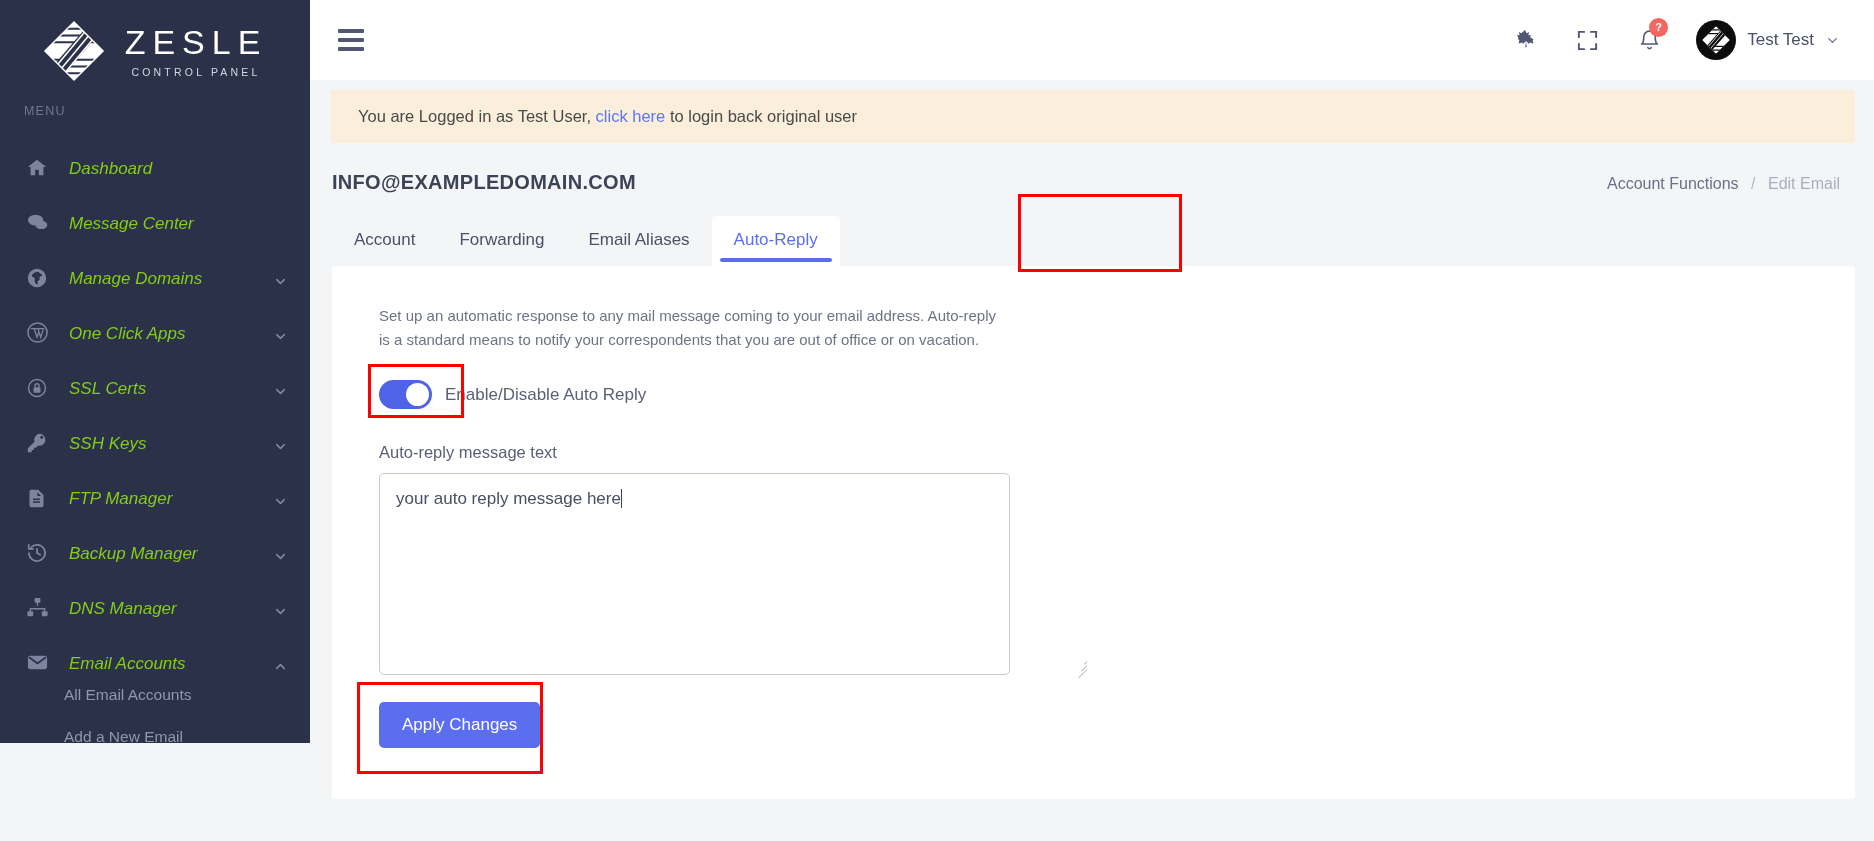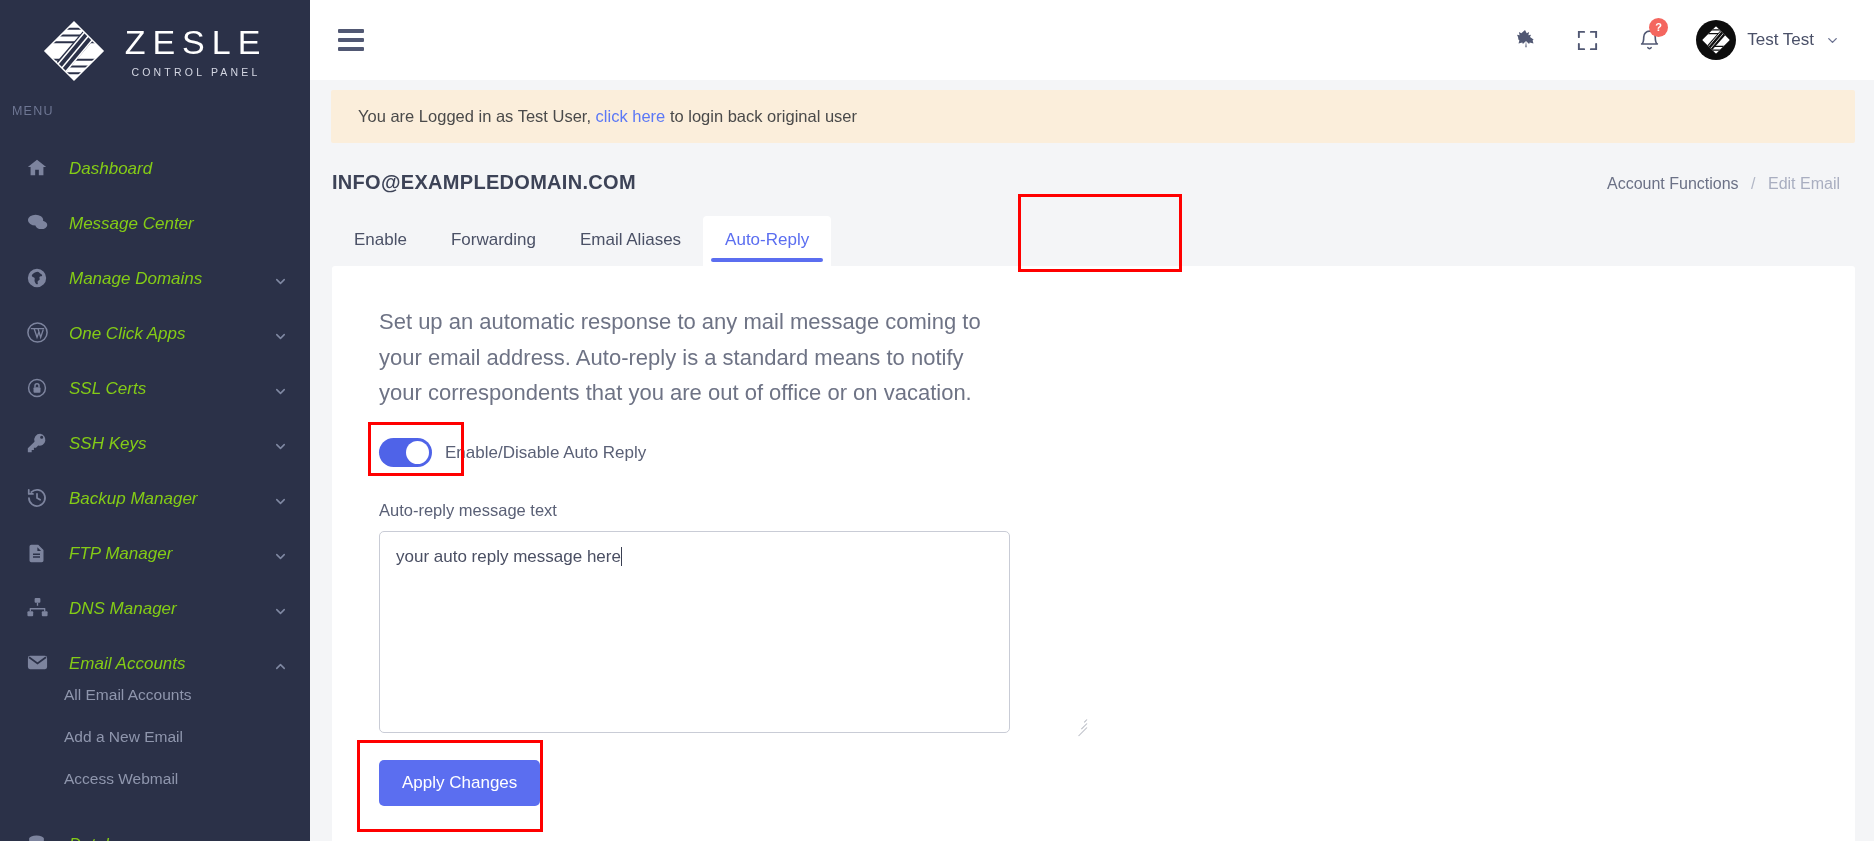--- a/index.html
+++ b/index.html
@@ -11,21 +11,21 @@
     background: #f4f5f7;
     font-family: "Liberation Sans", "DejaVu Sans", sans-serif;
   }
 
   .app { display: flex; width: 1874px; height: 841px; }
 
   
   .sidebar {
     width: 310px;
     min-width: 310px;
-    height: 841px;
+    height: 743px;
     background: #2b3148;
     overflow: hidden;
     position: relative;
   }
   .brand {
     height: 98px;
     display: flex;
     align-items: center;
     justify-content: center;
     gap: 14px;
@@ -46,21 +46,21 @@
     font-size: 10.5px;
     letter-spacing: 3.2px;
     margin-top: 7px;
     padding-left: 6px;
   }
 
   .menu-label {
     color: #6e7693;
     font-size: 12.5px;
     letter-spacing: 1.2px;
-    padding: 6px 0 6px 12px;
+    padding: 6px 0 6px 24px;
   }
 
   .nav-item {
     display: flex;
     align-items: flex-end;
     height: 55px;
     padding: 0 22px 0 26px;
     color: #84cc16;
     font-size: 17px;
     cursor: pointer;
@@ -214,21 +214,21 @@
     margin: 0 19px 0 22px;
     border-radius: 3px;
     min-height: 533px;
     padding: 38px 0 40px 0;
     position: relative;
   }
   .card-inner { padding-left: 47px; }
 
   .desc {
     color: #6e7385;
-    font-size: 22px;
+    font-size: 15px;
     line-height: 1.62;
     max-width: 625px;
     margin: 0 0 24px 0;
   }
 
   .toggle-row {
     display: flex;
     align-items: center;
     gap: 13px;
     position: relative;
@@ -438,41 +438,41 @@
       <span class="nav-text">SSH Keys</span>
       <span class="nav-caret">
         <svg width="15" height="15" viewBox="0 0 24 24" fill="none" stroke="currentColor" stroke-width="2.4" stroke-linecap="round" stroke-linejoin="round">
             <polyline points="6 9 12 15 18 9"></polyline>
           </svg>
       </span>
     </div>
 
     <div class="nav-item">
       <span class="nav-icon">
+        <svg width="21" height="21" viewBox="0 0 24 24" fill="currentColor">
+            <path d="M14 2H6a2 2 0 0 0-2 2v16a2 2 0 0 0 2 2h12a2 2 0 0 0 2-2V8l-6-6zm3.2 7H13V4.8L17.2 9zM8 12h8v1.6H8V12zm0 3.2h8v1.6H8v-1.6z"></path>
+          </svg>
+      </span>
+      <span class="nav-text">FTP Manager</span>
+      <span class="nav-caret">
+        <svg width="15" height="15" viewBox="0 0 24 24" fill="none" stroke="currentColor" stroke-width="2.4" stroke-linecap="round" stroke-linejoin="round">
+            <polyline points="6 9 12 15 18 9"></polyline>
+          </svg>
+      </span>
+    </div>
+
+    <div class="nav-item">
+      <span class="nav-icon">
         <svg width="22" height="22" viewBox="0 0 24 24" fill="none" stroke="currentColor" stroke-width="1.9" stroke-linecap="round">
             <path d="M3.2 12a8.8 8.8 0 1 0 2.6-6.3"></path>
             <polyline points="3 3 3 7.6 7.6 7.6" stroke-linejoin="round"></polyline>
             <polyline points="12 7.4 12 12 15.4 14"></polyline>
           </svg>
       </span>
       <span class="nav-text">Backup Manager</span>
-      <span class="nav-caret">
-        <svg width="15" height="15" viewBox="0 0 24 24" fill="none" stroke="currentColor" stroke-width="2.4" stroke-linecap="round" stroke-linejoin="round">
-            <polyline points="6 9 12 15 18 9"></polyline>
-          </svg>
-      </span>
-    </div>
-
-    <div class="nav-item">
-      <span class="nav-icon">
-        <svg width="21" height="21" viewBox="0 0 24 24" fill="currentColor">
-            <path d="M14 2H6a2 2 0 0 0-2 2v16a2 2 0 0 0 2 2h12a2 2 0 0 0 2-2V8l-6-6zm3.2 7H13V4.8L17.2 9zM8 12h8v1.6H8V12zm0 3.2h8v1.6H8v-1.6z"></path>
-          </svg>
-      </span>
-      <span class="nav-text">FTP Manager</span>
       <span class="nav-caret">
         <svg width="15" height="15" viewBox="0 0 24 24" fill="none" stroke="currentColor" stroke-width="2.4" stroke-linecap="round" stroke-linejoin="round">
             <polyline points="6 9 12 15 18 9"></polyline>
           </svg>
       </span>
     </div>
 
     <div class="nav-item">
       <span class="nav-icon">
         <svg width="23" height="23" viewBox="0 0 24 24" fill="currentColor">
@@ -608,21 +608,21 @@
       <div class="page-head">
         <div class="page-title">INFO@EXAMPLEDOMAIN.COM</div>
         <div class="breadcrumb">
           <span class="crumb-link">Account Functions</span>
           <span class="sep">/</span>
           <span class="crumb-current">Edit Email</span>
         </div>
       </div>
 
       <div class="tabs-row">
-        <div class="tab">Enable</div>
+        <div class="tab">Account</div>
         <div class="tab">Forwarding</div>
         <div class="tab">Email Aliases</div>
         <div class="tab active">Auto-Reply</div>
         <div class="hl-tab"></div>
       </div>
 
       <div class="card">
         <div class="card-inner">
 
           <p class="desc">Set up an automatic response to any mail message coming to your email address. Auto-reply is a standard means to notify your correspondents that you are out of office or on vacation.</p>

